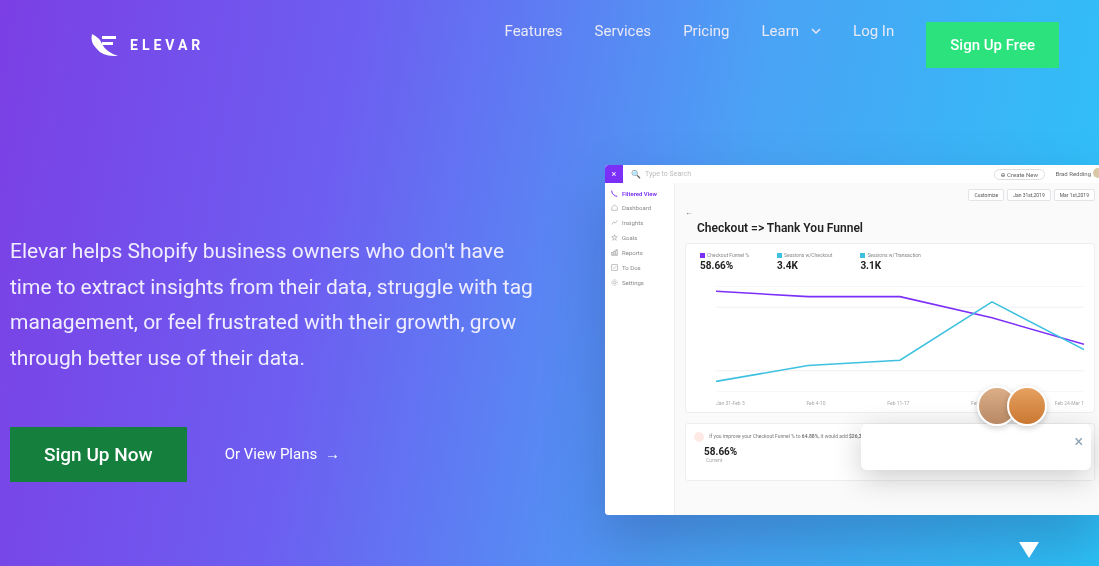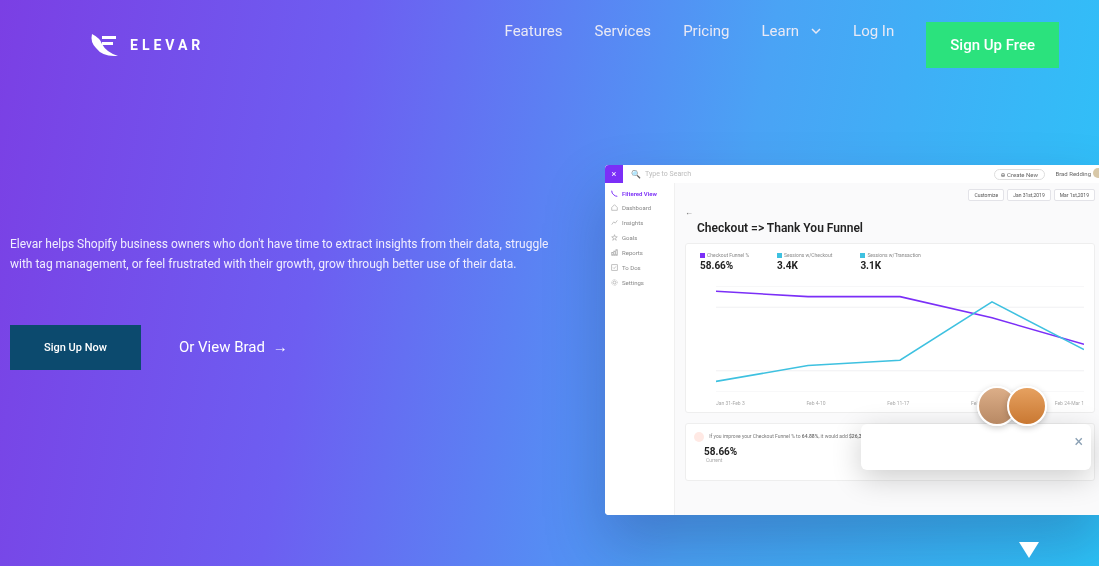--- a/index.html
+++ b/index.html
@@ -10,23 +10,23 @@
   .logo-mark { width: 32px; height: 30px; }
   .logo-text { font-size: 14px; font-weight: 700; letter-spacing: 4px; }
   .nav { margin-left: auto; display: flex; align-items: flex-start; gap: 32px; }
   .nav-link { color: #e9e9f5; font-size: 15px; text-decoration: none; cursor: pointer; }
   .nav-learn { display: flex; align-items: center; gap: 12px; }
   .chev { width: 10px; height: 10px; display: inline-block; }
   .btn-signup-free { background: #2be27d; color: #fff; padding: 14px 24px; font-size: 15px; font-weight: 500; border: none; cursor: pointer; }
 
   .hero { padding: 120px 0 0 10px; max-width: 560px; color: #fff; }
   .hero h1 { font-size: 42px; font-weight: 500; line-height: 1.3; letter-spacing: 0.3px; }
-  .hero p { margin-top: 26px; font-size: 12px; line-height: 1.7; color: #f0eefe; max-width: 540px; }
+  .hero p { margin-top: 26px; font-size: 21px; line-height: 1.7; color: #f0eefe; max-width: 540px; }
   .hero-actions { margin-top: 50px; display: flex; align-items: center; gap: 38px; }
-  .btn-signup-now { background: #0c4a6e; color: #fff; padding: 16px 34px; font-size: 11px; font-weight: 500; border: none; cursor: pointer; }
+  .btn-signup-now { background: #15803d; color: #fff; padding: 16px 34px; font-size: 19px; font-weight: 500; border: none; cursor: pointer; }
   .view-plans { color: #fff; font-size: 15px; cursor: pointer; }
   .view-plans .arr { margin-left: 4px; }
 
   
   .dash { position: absolute; left: 605px; top: 165px; width: 500px; height: 350px; background: #fff; border-radius: 4px; box-shadow: 0 30px 60px rgba(30,20,80,.25); overflow: hidden; font-size: 7px; color: #333; }
   .dash-top { height: 18px; background: #fff; display: flex; align-items: center; position: relative; }
   .close-sq { width: 18px; height: 18px; background: #7b2ff7; color: #fff; display: flex; align-items: center; justify-content: center; font-size: 9px; }
   .search-ic { margin-left: 8px; color: #aaa; font-size: 8px; }
   .search-ph { margin-left: 4px; color: #bbb; }
   .create-pill { position: absolute; right: 60px; top: 4px; border: 1px solid #ddd; border-radius: 8px; padding: 1px 6px; font-size: 6px; color: #666; }
@@ -102,21 +102,21 @@
     <a class="nav-link">Log In</a>
     <button class="btn-signup-free">Sign Up Free</button>
   </nav>
 </div>
 
 <div class="hero">
   <p>Elevar helps Shopify business owners who don't have time to extract insights from their data, struggle with tag management, or feel frustrated with their growth, grow through better use of their data.</p>
   <div class="hero-actions">
     <button class="btn-signup-now">Sign Up Now</button>
     <a class="view-plans">
-      <span>Or View Brad</span>
+      <span>Or View Plans</span>
       <span class="arr">→</span>
     </a>
   </div>
 </div>
 
 <div class="dash">
   <div class="dash-top">
     <div class="close-sq">×</div>
     <span class="search-ic">🔍</span>
     <span class="search-ph">Type to Search</span>

